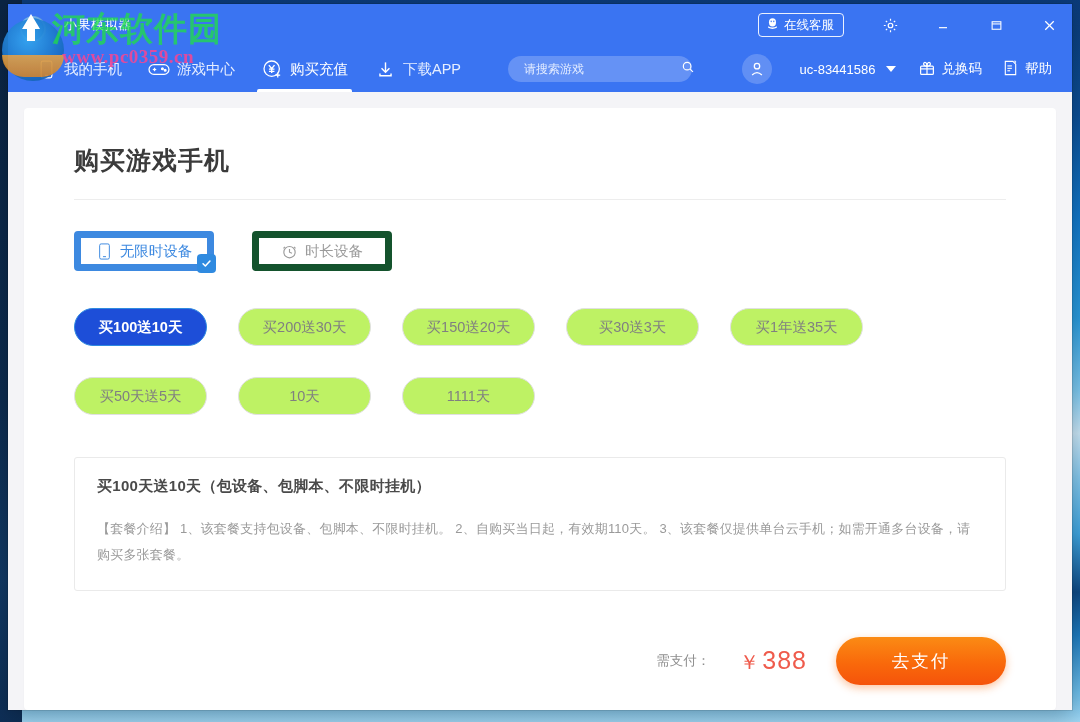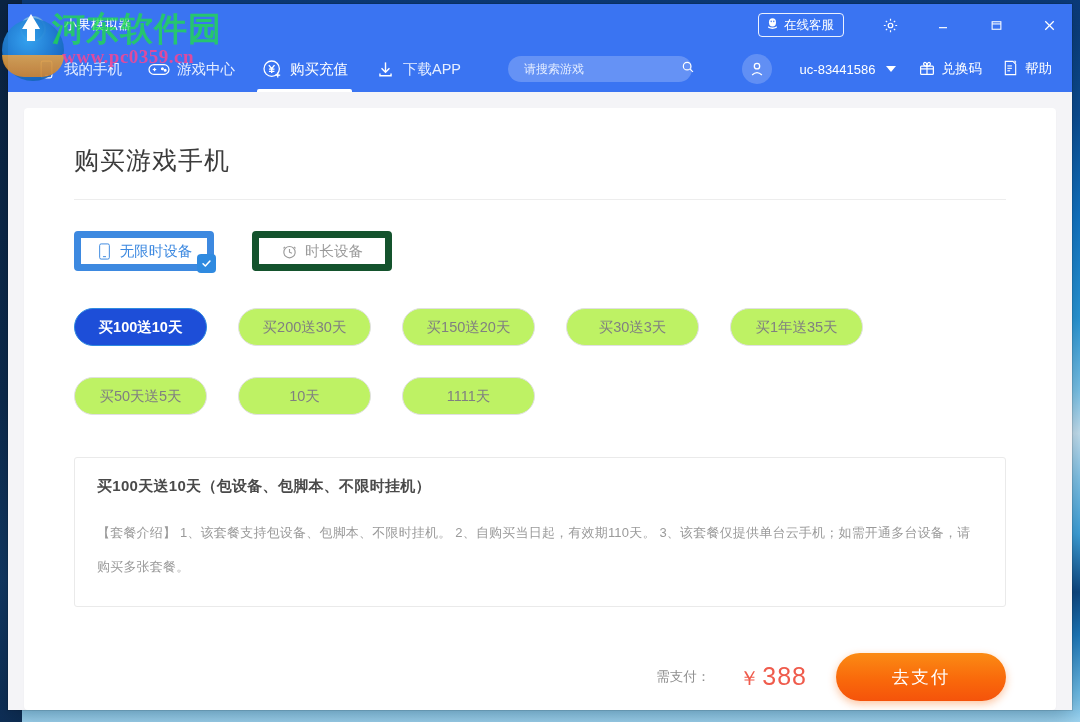--- a/index.html
+++ b/index.html
@@ -211,21 +211,21 @@
     background: #ffffff;
     border-radius: 4px;
     height: 602px;
     box-sizing: border-box;
     padding: 18px 50px 0 50px;
     box-shadow: 0 1px 2px rgba(0,0,0,.04);
     position: relative;
   }
   #page-title {
     font-size: 25px;
-    font-weight: normal;
+    font-weight: bold;
     color: #3b3b3b;
     letter-spacing: 1px;
     padding-top: 18px;
   }
   #title-rule {
     margin-top: 22px;
     height: 1px;
     background: #ededed;
   }
 
@@ -316,21 +316,21 @@
   #desc-title {
     font-size: 15px;
     font-weight: bold;
     color: #4a4a4a;
     letter-spacing: .3px;
   }
   #desc-body {
     margin-top: 20px;
     font-size: 13px;
     color: #9a9a9a;
-    line-height: 34px;
+    line-height: 26px;
     letter-spacing: .2px;
   }
 
   
   #pay-row {
     display: flex;
     align-items: center;
     justify-content: flex-end;
     gap: 29px;
     margin-top: 46px;

